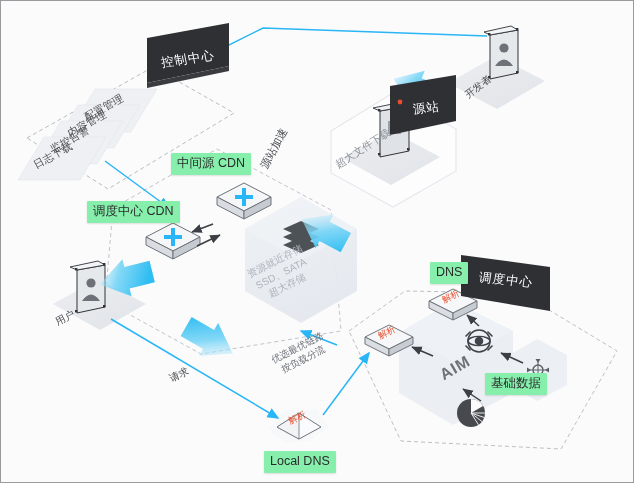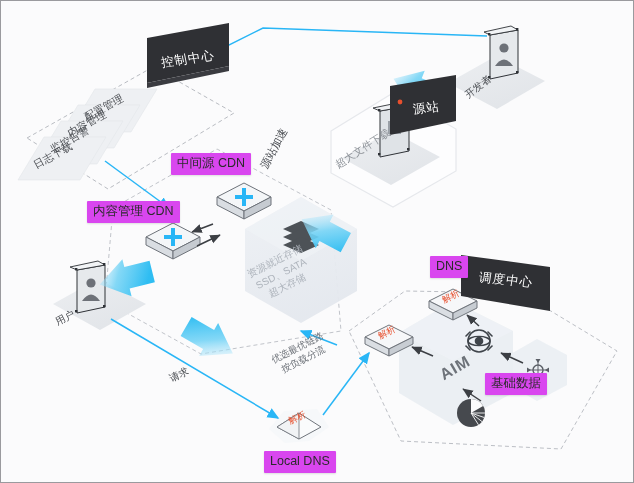--- a/index.html
+++ b/index.html
@@ -10,21 +10,21 @@
     background:#fbfbfc;
     border:1px solid #9a9a9e;
     box-sizing:border-box;
     overflow:hidden;
   }
   #svgroot{position:absolute;left:0;top:0;width:634px;height:483px;}
 
   
   .chip{
     position:absolute;
-    background:#d946ef;
+    background:#86efac;
     color:#2b2b2b;
     font-size:12.5px;
     line-height:1;
     padding:4px 6px 5px 6px;
     white-space:nowrap;
     box-shadow:0 1px 2px rgba(0,0,0,.12);
     border-radius:1px;
     z-index:40;
   }
   
@@ -357,22 +357,22 @@
 
   <div style="position:absolute;left:271px;top:340px;transform:rotate(-27deg);z-index:31;text-align:center;">
     <div class="isolabel" style="position:static;font-size:9.5px;color:#6a6f76;">优选最优链路</div>
     <div class="isolabel" style="position:static;font-size:9.5px;color:#6a6f76;">按负载分流</div>
   </div>
 
   <div class="aimtxt" style="left:438px;top:358px;transform:rotate(-30deg);">AIM</div>
 
   <div class="chip" style="left:170px;top:152px;">中间源 CDN</div>
 
-  <div class="chip" style="left:86px;top:200px;">内容管理 CDN</div>
-
-  <div class="chip" style="left:429px;top:255px;">DNS</div>
+  <div class="chip" style="left:86px;top:200px;">调度中心 CDN</div>
+
+  <div class="chip" style="left:429px;top:261px;">DNS</div>
 
 
   <div class="chip" style="left:484px;top:372px;">基础数据</div>
 
   <div class="chip" style="left:263px;top:430px;margin-top:20px;">Local DNS</div>
 
 </div>
 
 </body></html>

